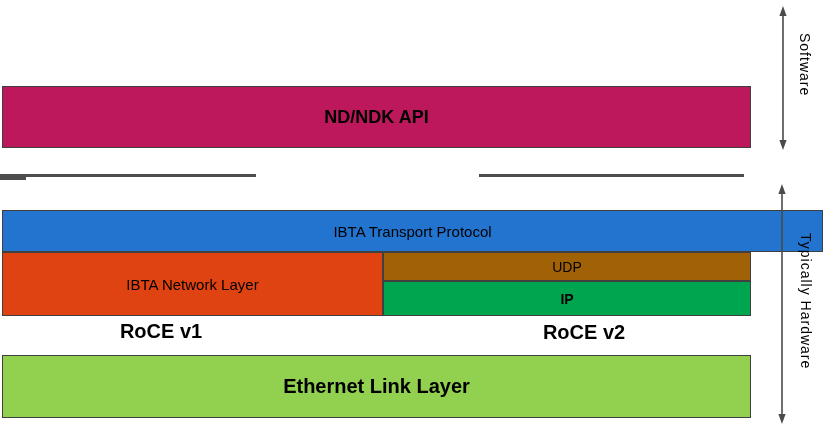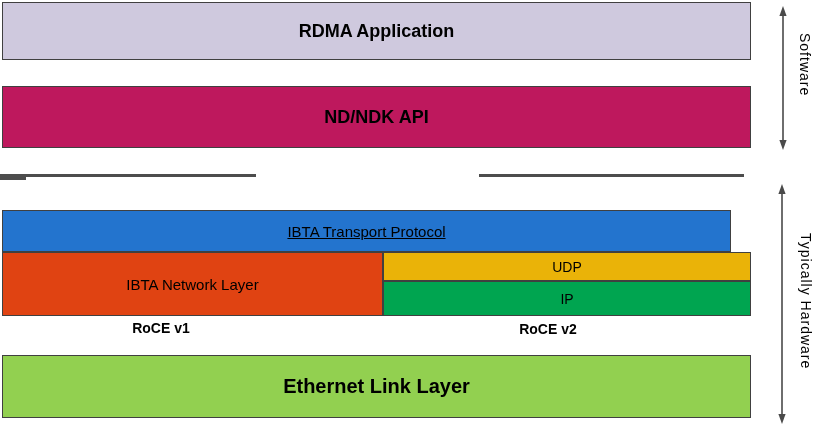--- a/index.html
+++ b/index.html
@@ -18,67 +18,64 @@
   .mid-label{font-size:15px;font-weight:normal;}
   .small-label{font-size:14px;font-weight:normal;}
   .eth-label{font-size:20px;font-weight:bold;}
   .rule{position:absolute;background:#4d4d4d;}
   .verbs-text{
     position:absolute;left:283px;top:165px;width:200px;
     text-align:center;font-size:15px;font-weight:bold;
   }
   .roce-label{
     position:absolute;width:200px;text-align:center;
-    font-size:14px;font-weight:bold;
+    font-size:20px;font-weight:bold;
   }
   .vlabel{
     position:absolute;
     writing-mode:vertical-rl;
     text-orientation:mixed;
     font-size:14px;
     letter-spacing:1px;
     white-space:nowrap;
   }
   svg.arrows{position:absolute;left:770px;top:0;width:30px;height:426px;}
 </style>
 </head>
 <body>
 
 <div id="page">
 
-  <div class="box big-label" style="left: 2px; top: 2px; width: 749px; height: 58px; background: rgb(207, 201, 222);">
-    <span>RDMA Application</span>
-  </div>
 
   <div class="box big-label" style="left: 2px; top: 86px; width: 749px; height: 62px; background: #be185d;">
     <span>ND/NDK API</span>
   </div>
 
   <div class="rule" style="left:0;top:174px;width:256px;height:3px;"></div>
   <div class="rule" style="left:0;top:176px;width:26px;height:4px;"></div>
   <div class="rule" style="left:479px;top:174px;width:265px;height:3px;"></div>
 
-  <div class="box mid-label" style="left: 2px; top: 210px; width: 729px; height: 42px; background: rgb(35, 116, 206); text-decoration: underline;">
+  <div class="box mid-label" style="left: 2px; top: 210px; width: 821px; height: 42px; background: rgb(35, 116, 206);">
     <span>IBTA Transport Protocol</span>
   </div>
 
   <div class="box mid-label" style="left: 2px; top: 252px; width: 381px; height: 64px; background: rgb(224, 67, 18);">
     <span>IBTA Network Layer</span>
   </div>
 
-  <div class="box small-label" style="left: 383px; top: 252px; width: 368px; height: 29px; background: #eab308;">
+  <div class="box small-label" style="left: 383px; top: 252px; width: 368px; height: 29px; background: #a16207;">
     <span>UDP</span>
   </div>
 
-  <div class="box small-label" style="left: 383px; top: 281px; width: 368px; height: 35px; background: rgb(0, 165, 80);">
+  <div class="box small-label" style="left: 383px; top: 281px; width: 368px; height: 35px; background: rgb(0, 165, 80); font-weight: bold;">
     <span>IP</span>
   </div>
 
   <div class="roce-label" style="left:61px;top:320px;">RoCE v1</div>
-  <div class="roce-label" style="left:448px;top:321px;">RoCE v2</div>
+  <div class="roce-label" style="left:484px;top:321px;">RoCE v2</div>
 
   <div class="box eth-label" style="left: 2px; top: 355px; width: 749px; height: 63px; background: rgb(146, 208, 80);">
     <span>Ethernet Link Layer</span>
   </div>
 
   <svg class="arrows" viewBox="0 0 30 426">
     <g stroke="#4a4a4a" fill="#4a4a4a">
       <line x1="13" y1="14" x2="13" y2="142" stroke-width="1.6"></line>
       <polygon points="13,6 9.4,16 16.6,16" stroke="none"></polygon>
       <polygon points="13,150 9.4,140 16.6,140" stroke="none"></polygon>

